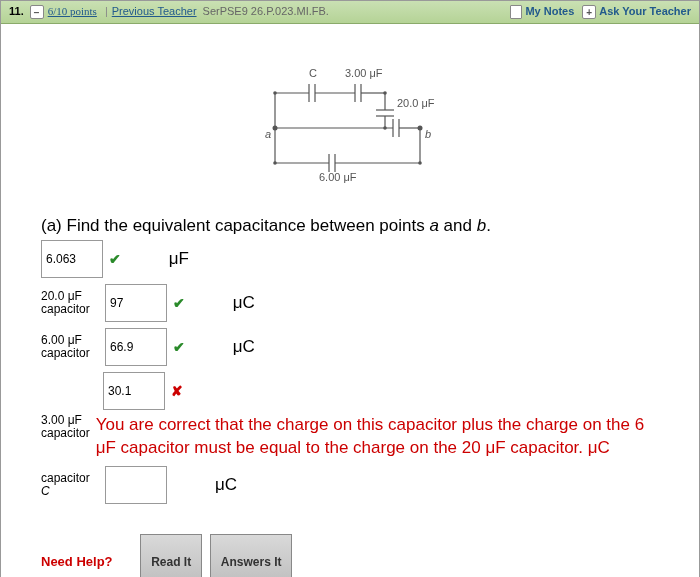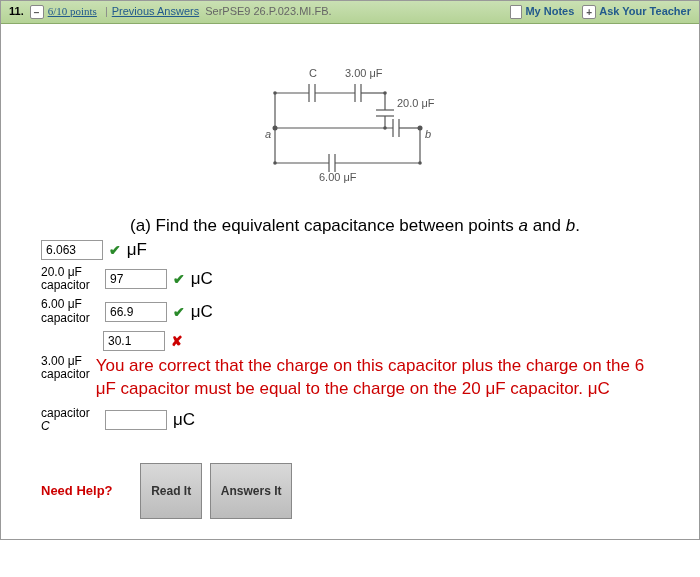--- a/index.html
+++ b/index.html
@@ -32,29 +32,29 @@
     .plus-icon {
       display: inline-flex; width: 14px; height: 14px; background: #fff;
       border: 1px solid #888; border-radius: 2px; align-items: center; justify-content: center;
       font-weight: bold; color: #555; margin-right: 3px; font-size: 10px;
     }
     .ask { color: #225a8c; font-weight: bold; }
     .content { padding: 12px 30px 20px 40px; }
     .question { font-size: 17px; line-height: 1.5; }
     .redval { color: #c00; }
     .figure { margin: 12px auto 18px; display: block; }
-    .part { font-size: 17px; margin-top: 14px; text-align: center; }
+    .part { font-size: 17px; margin-top: 14px; }
     .answer-row { display: flex; align-items: center; gap: 6px; margin-top: 4px; font-size: 14px; }
     .ans-input {
-      width: 62px; height: 20px; font-size: 12px; padding: 1px 4px;
+      width: 62px; height: 38px; font-size: 12px; padding: 1px 4px;
       border: 1px solid #999; background: #fff;
     }
     .check { color: #2a8a2a; font-weight: bold; font-size: 14px; }
     .cross { color: #c00; font-weight: bold; font-size: 14px; }
-    .unit { font-size: 17px; }
+    .unit { font-size: 17px; margin-left: 42px; }
     .label-col { font-size: 12px; line-height: 1.1; width: 58px; }
     .row-b { display: flex; align-items: center; gap: 6px; margin-top: 6px; }
     .feedback { color: #c00; font-size: 17px; margin-left: 0; line-height: 1.35; }
     .feedback-wrap { display: flex; align-items: flex-start; gap: 6px; margin-top: 4px; }
     .need-help { margin-top: 30px; font-size: 13px; }
     .need-help-label { color: #c00; font-weight: bold; margin-right: 24px; }
     .help-btn {
       display: inline-block; background: linear-gradient(#d9d9d9, #bcbcbc);
       border: 1px solid #888; padding: 20px 10px; font-size: 12px; font-weight: bold;
       color: #333; margin-right: 4px; cursor: pointer;
@@ -64,21 +64,21 @@
   </style>
 </head>
 <body>
 
 <div class="outer">
   <div class="header">
     <span class="qnum">11.</span>
     <span class="minus-icon">−</span>
     <span class="pts">6/10 points</span>
     <span class="sep">|</span>
-    <span class="prev-link">Previous Answers</span>
+    <span class="prev-link">Previous Teacher</span>
     <span class="ser">SerPSE9 26.P.023.MI.FB.</span>
     <span class="spacer"></span>
     <span class="doc-icon"></span>
     <span class="mynotes">My Notes</span>
     <span class="plus-icon">+</span>
     <span class="ask">Ask Your Teacher</span>
   </div>
 
   <div class="content">
 

